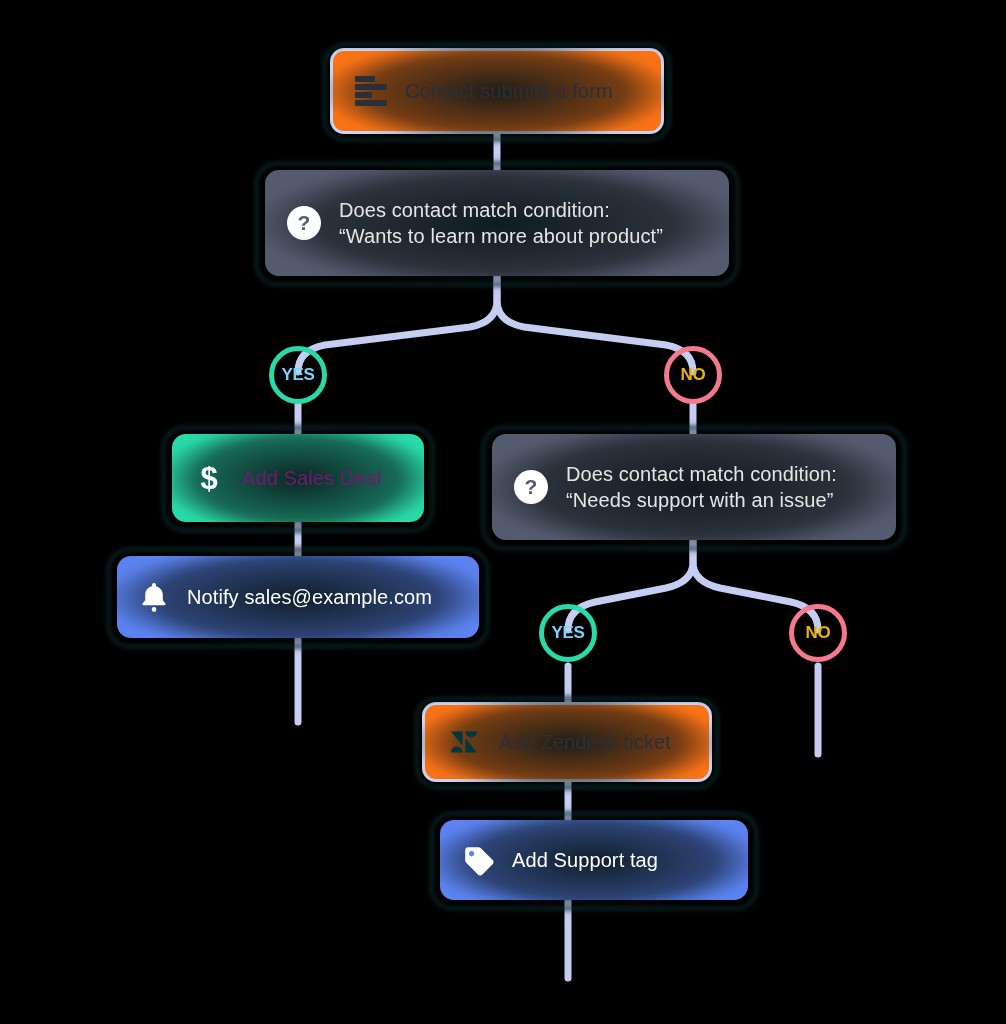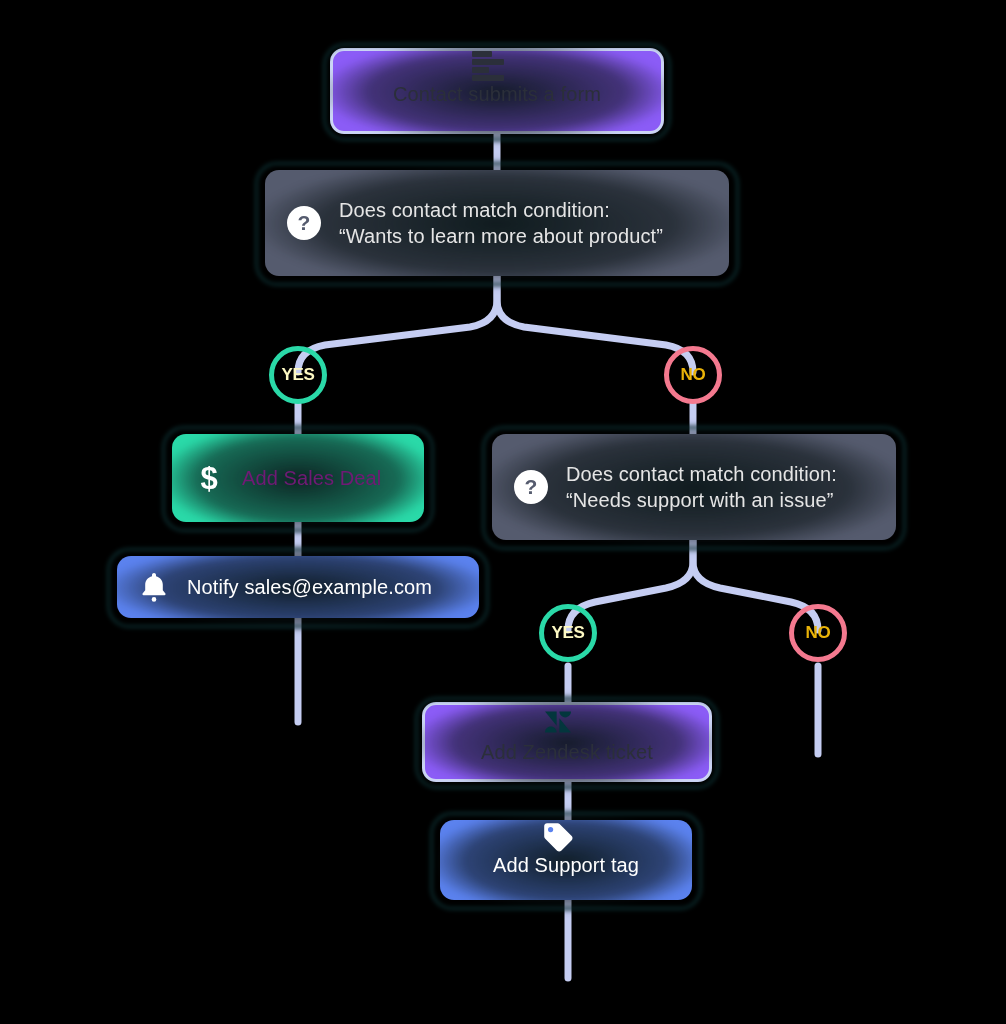--- a/index.html
+++ b/index.html
@@ -63,23 +63,22 @@
     top: -8px;
     right: -10px;
     bottom: -10px;
     border-radius: 22px;
     border: 3px solid rgba(12,48,50,.85);
     filter: blur(2.2px);
     z-index: -1;
   }
 
   .node-white {
-    background: #8b5cf6;
+    background: #f97316;
     border: 3px solid #ccd5f5;
-    flex-direction: column;
   }
   .node-dark {
     background: #555b6e;
   }
   .node-green {
     background: #2ad9a8;
   }
   .node-blue {
     background: #5b82ee;
   }
@@ -131,21 +130,21 @@
     height: 58px;
     border-radius: 50%;
     border: 5px solid #2ad9a8;
     background: transparent;
     display: flex;
     align-items: center;
     justify-content: center;
     font-size: 17px;
     font-weight: bold;
     letter-spacing: -.3px;
-    color: #fef9c3;
+    color: #7dd3fc;
     z-index: 4;
     box-sizing: border-box;
   }
   .branch.no {
     border-color: #f4798f;
     color: #eab308;
   }
 </style>
 </head>
 <body>
@@ -201,21 +200,21 @@
     <span>NO</span>
   </div>
 
   <div class="node node-green" style="left:172px; top:434px; width:252px; height:88px;">
     <span class="node-icon">
       <span class="ico-dollar">$</span>
     </span>
     <span class="node-label">Add Sales Deal</span>
   </div>
 
-  <div class="node node-blue" style="left:117px; top:556px; width:362px; height:62px;">
+  <div class="node node-blue" style="left:117px; top:556px; width:362px; height:82px;">
     <span class="node-icon">
       <svg width="30" height="32" viewBox="0 0 30 32" xmlns="http://www.w3.org/2000/svg">
         <path d="M15 2c-1.1 0-2 .9-2 2v1.2C9 6.1 6.2 9.6 6.2 13.8v5.4L3.6 22.5c-.5.7 0 1.7.9 1.7h21c.9 0 1.4-1 .9-1.7l-2.6-3.3v-5.4C23.8 9.6 21 6.1 17 5.2V4c0-1.1-.9-2-2-2z" fill="#ffffff"></path>
         <circle cx="15" cy="28.4" r="2.3" fill="#ffffff"></circle>
       </svg>
     </span>
     <span class="node-label">Notify sales@example.com</span>
   </div>
 
   <div class="node node-dark" style="left:492px; top:434px; width:404px; height:106px;">
@@ -239,21 +238,21 @@
       <svg width="34" height="34" viewBox="0 0 34 34" xmlns="http://www.w3.org/2000/svg">
         <path d="M15.6 6.6v14.2L4 6.6z" fill="#03363d"></path>
         <path d="M4 27.4c0-3.2 2.6-5.8 5.8-5.8s5.8 2.6 5.8 5.8z" fill="#03363d"></path>
         <path d="M18.4 27.4V13.2L30 27.4z" fill="#03363d"></path>
         <path d="M30 6.6c0 3.2-2.6 5.8-5.8 5.8s-5.8-2.6-5.8-5.8z" fill="#03363d"></path>
       </svg>
     </span>
     <span class="node-label">Add Zendesk ticket</span>
   </div>
 
-  <div class="node node-blue" style="left:440px; top:820px; width:252px; height:80px;flex-direction:column;">
+  <div class="node node-blue" style="left:440px; top:820px; width:308px; height:80px;">
     <span class="node-icon">
       <svg width="32" height="32" viewBox="0 0 32 32" xmlns="http://www.w3.org/2000/svg">
         <path d="M16.6 3.2H6.1C4.4 3.2 3.2 4.4 3.2 6.1v10.5c0 .8.3 1.5.8 2l12.1 12.1c1.1 1.1 3 1.1 4.1 0l10.5-10.5c1.1-1.1 1.1-3 0-4.1L18.6 4c-.5-.5-1.2-.8-2-.8z" fill="#ffffff"></path>
         <circle cx="9.6" cy="9.6" r="2.6" fill="#5b82ee"></circle>
       </svg>
     </span>
     <span class="node-label">Add Support tag</span>
   </div>
 
 </div>

